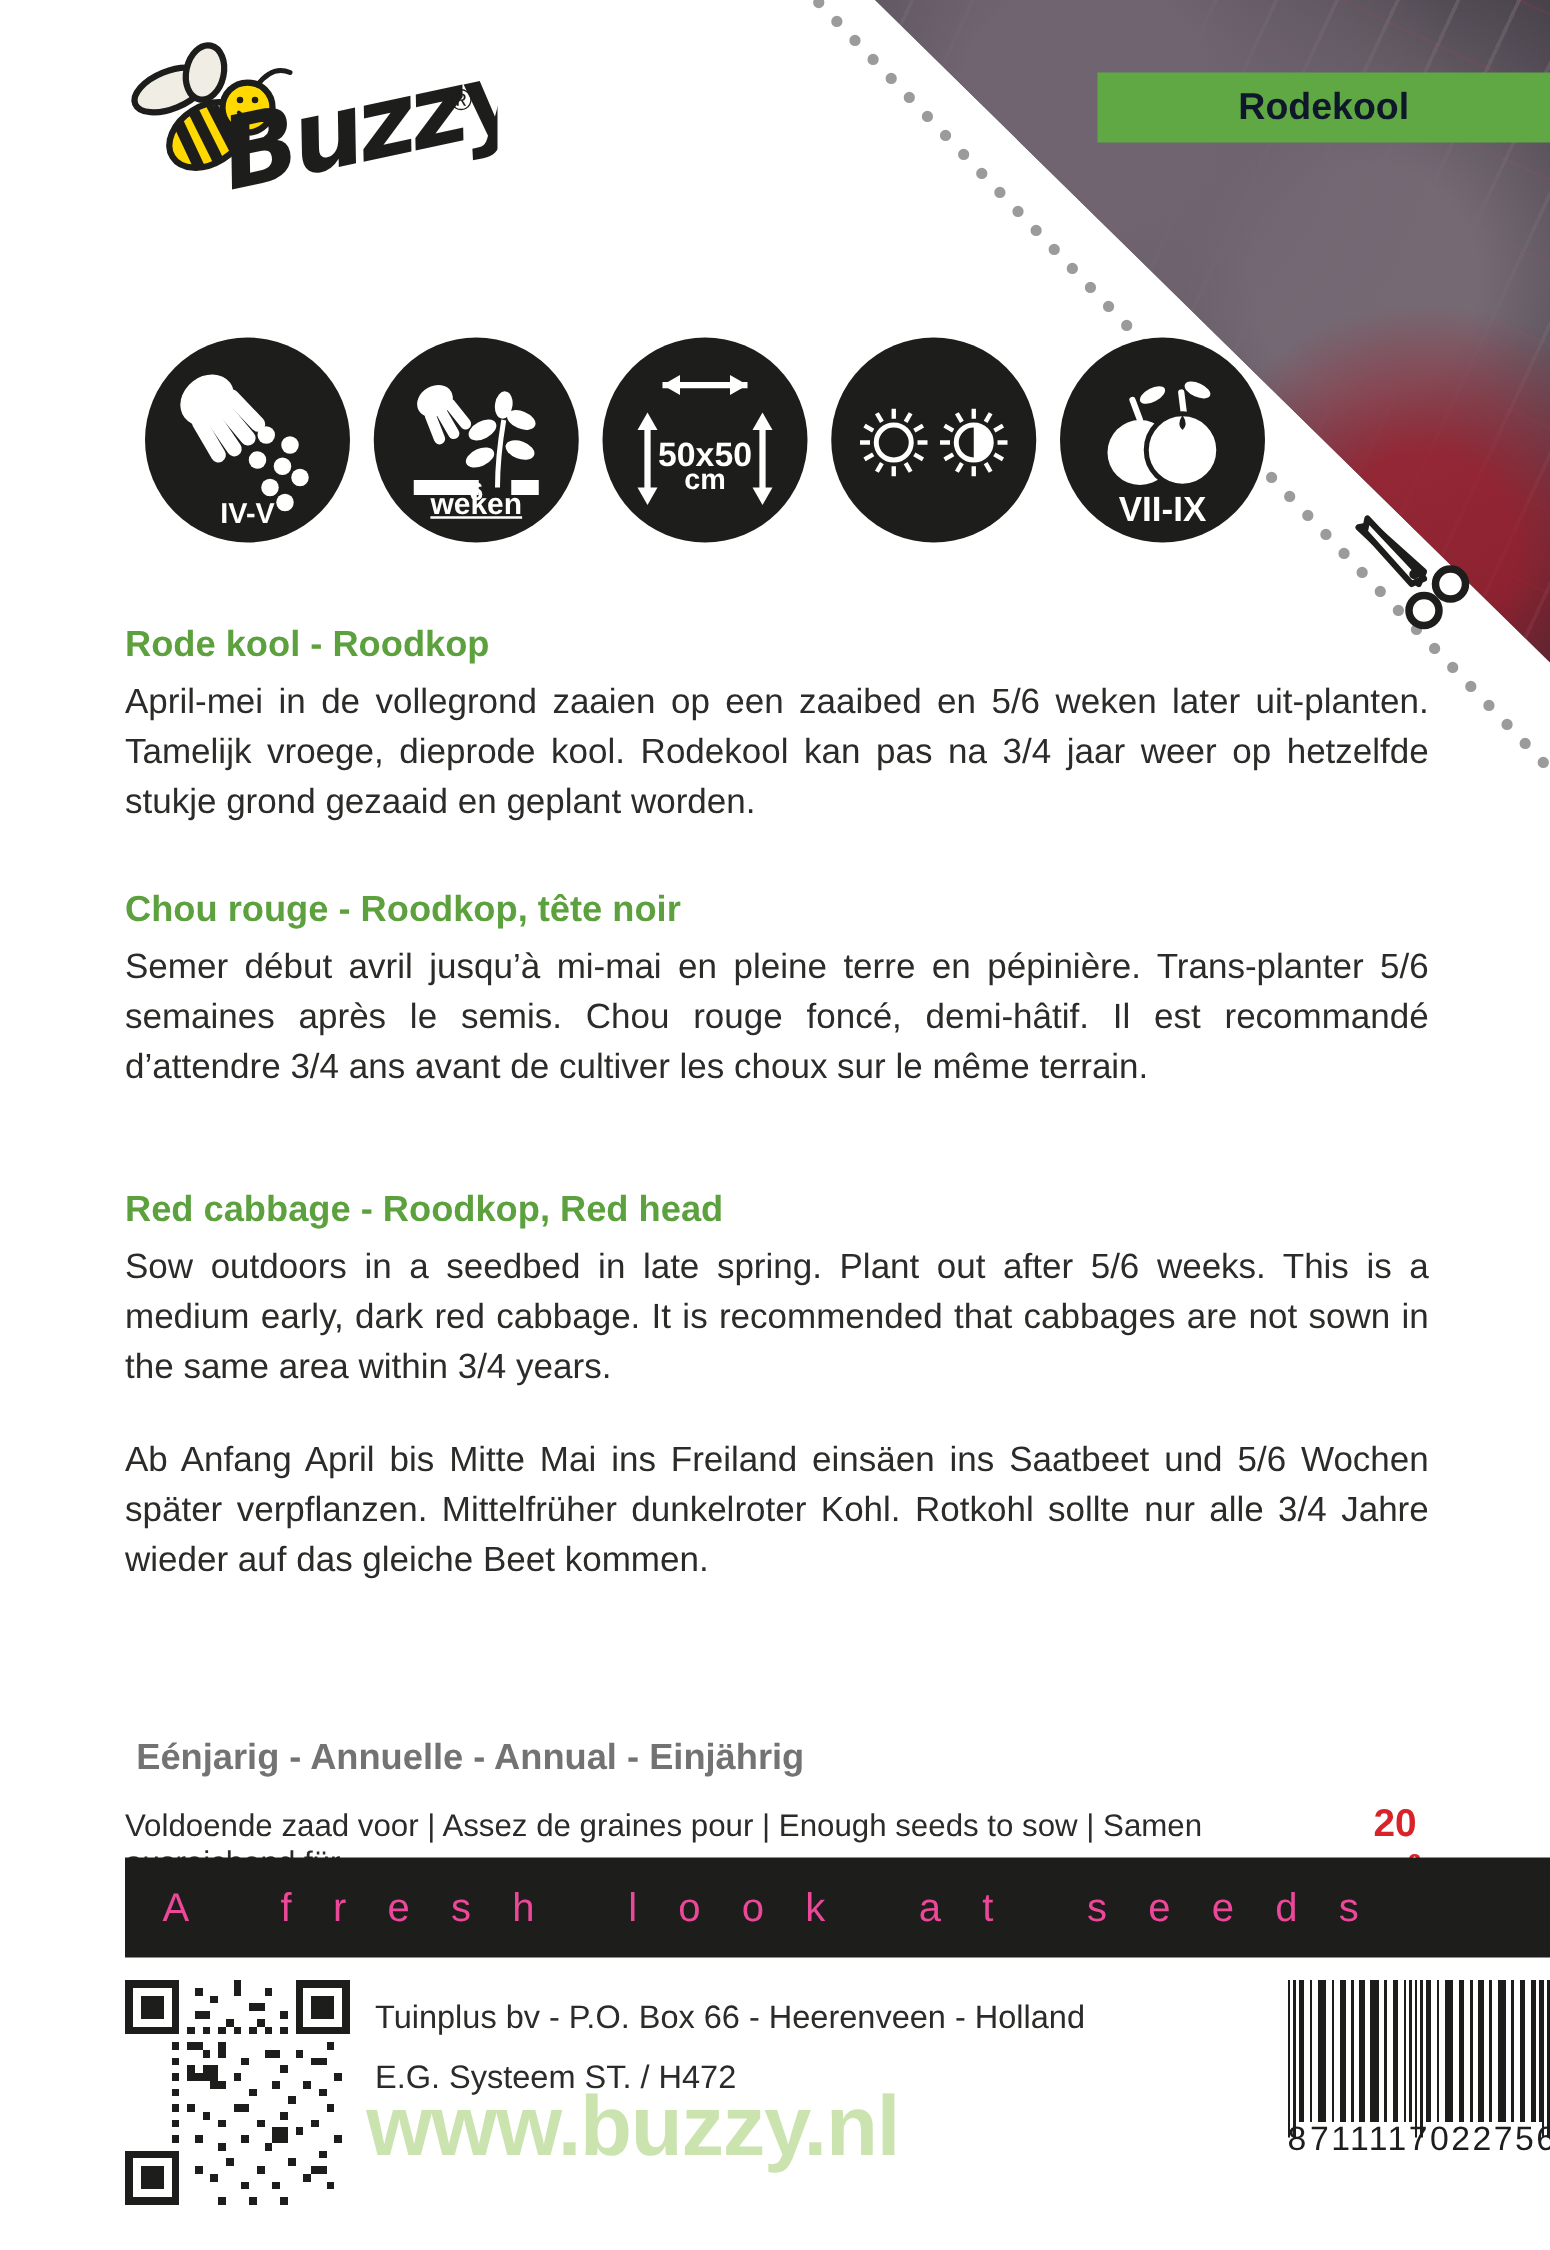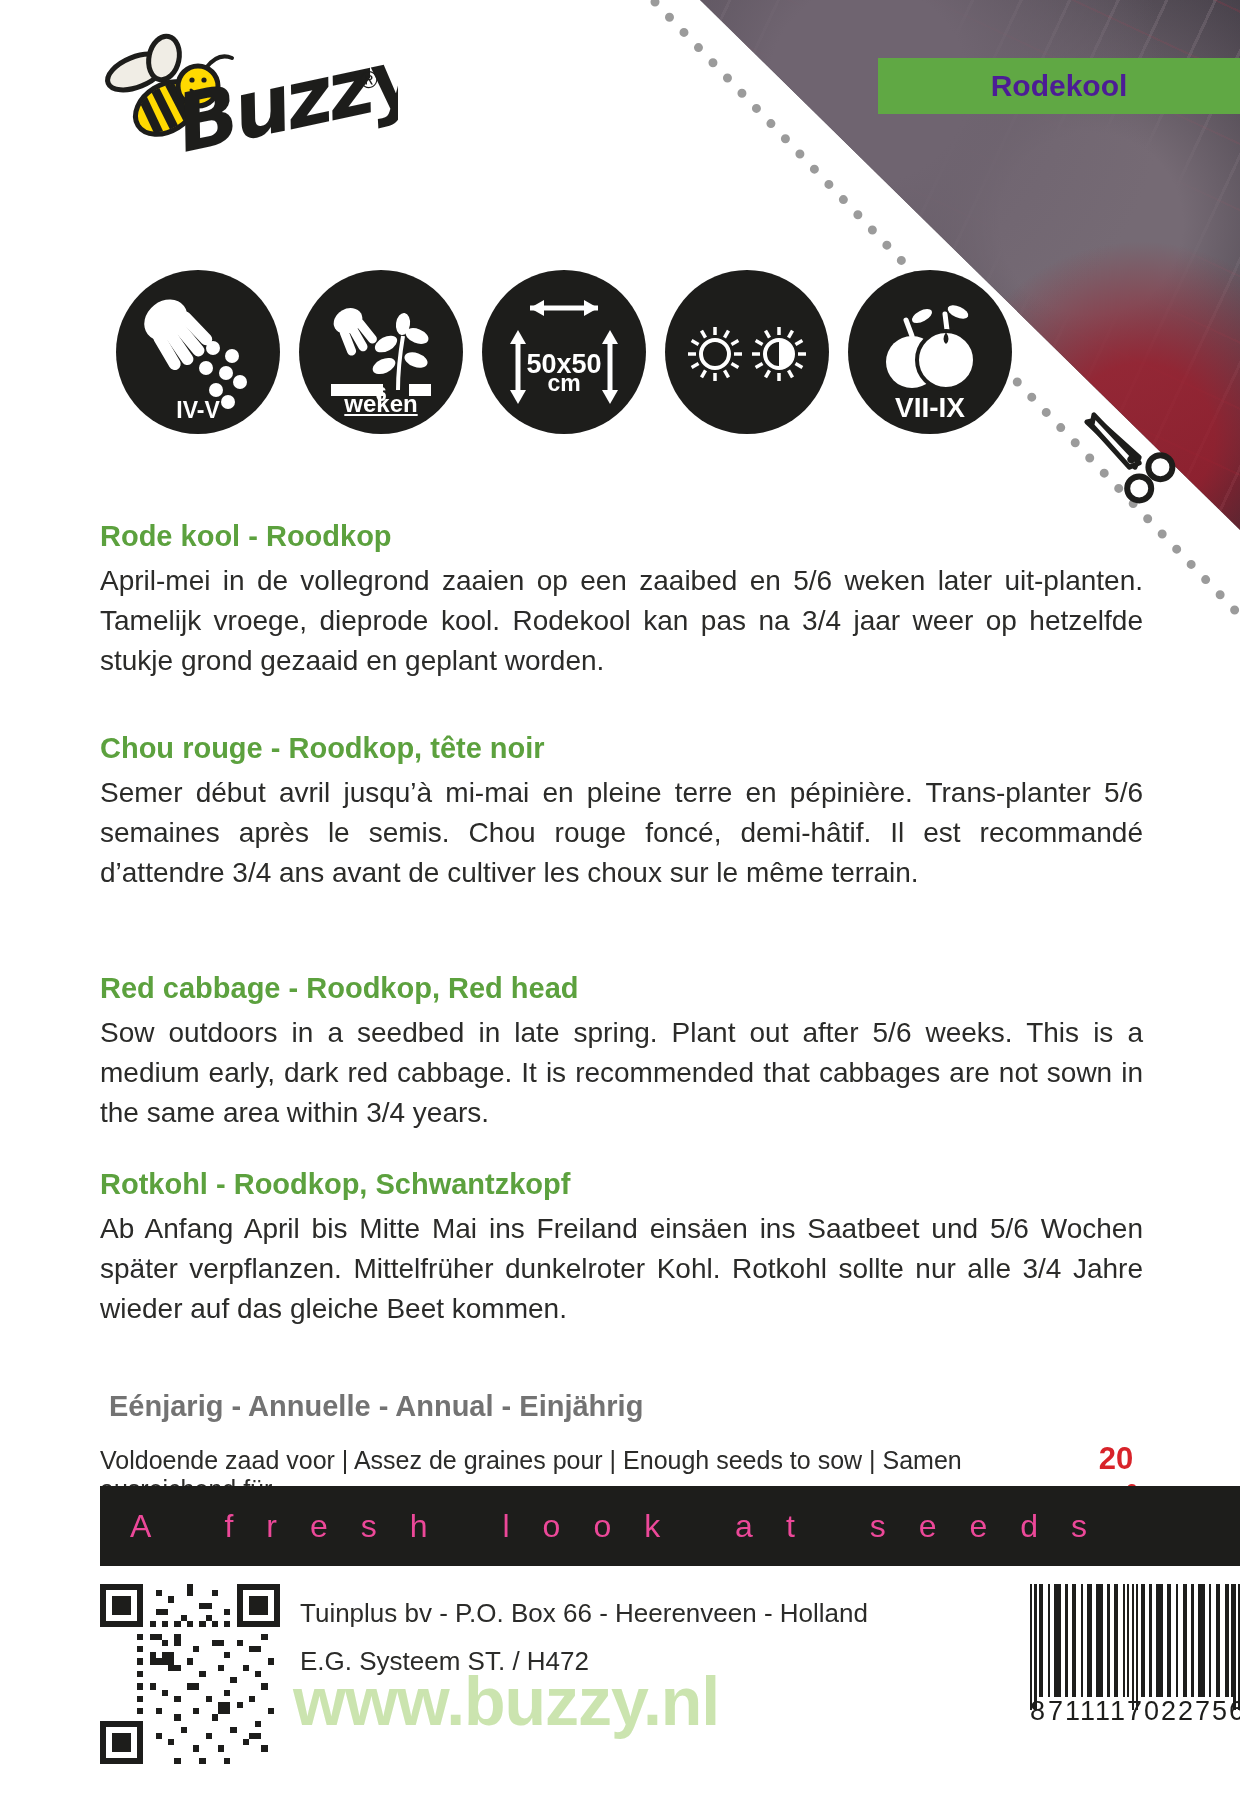--- a/index.html
+++ b/index.html
@@ -10,27 +10,27 @@
          clip-path:polygon(700px 0px,1240px 0px,1240px 530px);
          background:
            radial-gradient(circle at 92% 78%, rgba(155,30,45,.85) 0 6%, rgba(155,30,45,0) 16%),
            radial-gradient(circle at 70% 15%, #6f6470 0 10%, rgba(111,100,112,0) 30%),
            radial-gradient(circle at 88% 40%, #756a74 0 8%, rgba(117,106,116,0) 26%),
            repeating-linear-gradient(115deg, rgba(210,190,200,.18) 0 3px, rgba(0,0,0,0) 3px 44px),
            repeating-linear-gradient(25deg, rgba(160,40,60,.25) 0 2px, rgba(0,0,0,0) 2px 60px),
            linear-gradient(135deg,#3c3742 0%,#554d58 35%,#464049 60%,#2e2a33 100%);}
   .banner{position:absolute;top:58px;left:878px;width:362px;height:56px;background:#60a844;
           display:flex;align-items:center;justify-content:center;}
-  .banner span{color:#4c1d95;font-weight:bold;font-size:30px;}
+  .banner span{color:#0f172a;font-weight:bold;font-size:30px;}
   
   .circle{position:absolute;top:270px;width:164px;height:164px;border-radius:50%;background:#1d1d1b;}
   .circle svg{position:absolute;left:0;top:0;}
   .icon-label{position:absolute;width:100%;text-align:center;color:#fff;font-weight:bold;}
   
-  .section{position:absolute;left:100px;width:1043px;margin-top:20px;}
+  .section{position:absolute;left:100px;width:1043px;}
   .section h2{margin:0 0 8px 0;font-size:29px;color:#5ca13e;font-weight:bold;}
   .section p{margin:0;font-size:28px;line-height:40px;text-align:justify;}
   .lifecycle{position:absolute;left:109px;top:1390px;font-size:29px;color:#737373;font-weight:bold;}
   .seedsline{position:absolute;left:100px;top:1441px;width:1075px;font-size:25px;
              display:flex;align-items:baseline;}
   .seedsline .area{color:#d8232a;font-weight:bold;font-size:31px;margin-left:20px;}
   .tagbar{position:absolute;left:100px;top:1486px;width:1140px;height:80px;background:#1d1d1b;
           overflow:hidden;}
   .tagbar span{display:block;color:#ec4899;font-size:32px;line-height:80px;letter-spacing:33px;
                padding-left:30px;white-space:nowrap;}
@@ -223,21 +223,20 @@
   </div>
   <div class="section" style="top:712px;">
     <h2>Chou rouge - Roodkop, tête noir</h2>
     <p>Semer début avril jusqu’à mi-mai en pleine terre en pépinière. Trans-planter 5/6 semaines après le semis. Chou rouge foncé, demi-hâtif. Il est recommandé d’attendre 3/4 ans avant de cultiver les choux sur le même terrain.</p>
   </div>
   <div class="section" style="top:952px;">
     <h2>Red cabbage - Roodkop, Red head</h2>
     <p>Sow outdoors in a seedbed in late spring. Plant out after 5/6 weeks. This is a medium early, dark red cabbage. It is recommended that cabbages are not sown in the same area within 3/4 years.</p>
   </div>
   <div class="section" style="top:1148px;">
-    <h2>Rotkohl - Roodkop, Schwantzkopf</h2>
     <p>Ab Anfang April bis Mitte Mai ins Freiland einsäen ins Saatbeet und 5/6 Wochen später verpflanzen. Mittelfrüher dunkelroter Kohl. Rotkohl sollte nur alle 3/4 Jahre wieder auf das gleiche Beet kommen.</p>
   </div>
 
   <div class="lifecycle">Eénjarig - Annuelle - Annual - Einjährig</div>
 
   <div class="seedsline">
     <span>Voldoende zaad voor | Assez de graines pour | Enough seeds to sow | Samen ausreichend für</span>
     <span class="area">20 m²</span>
   </div>
 

